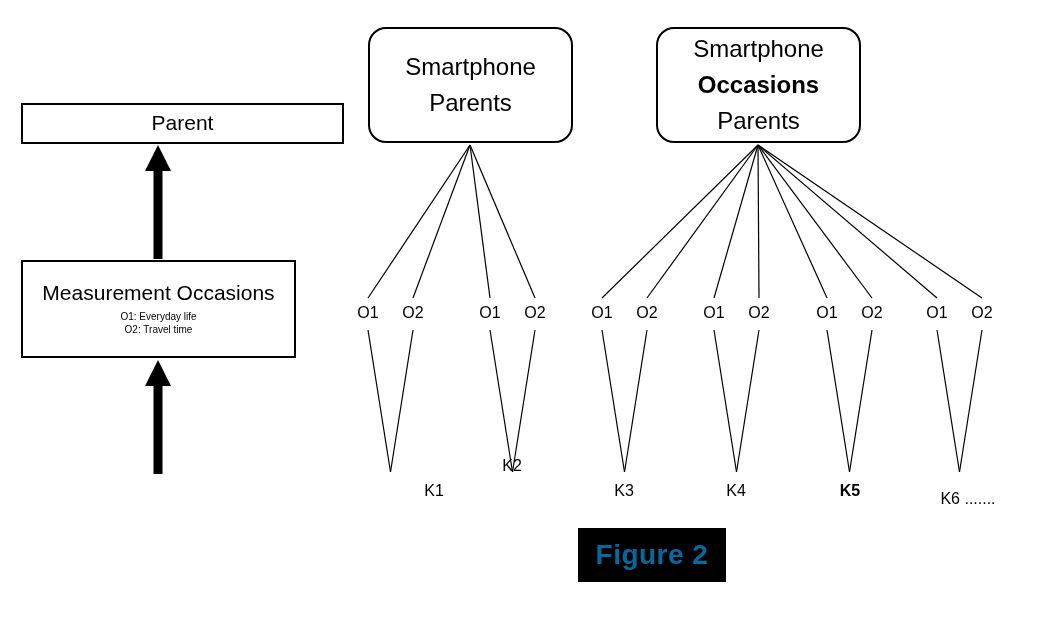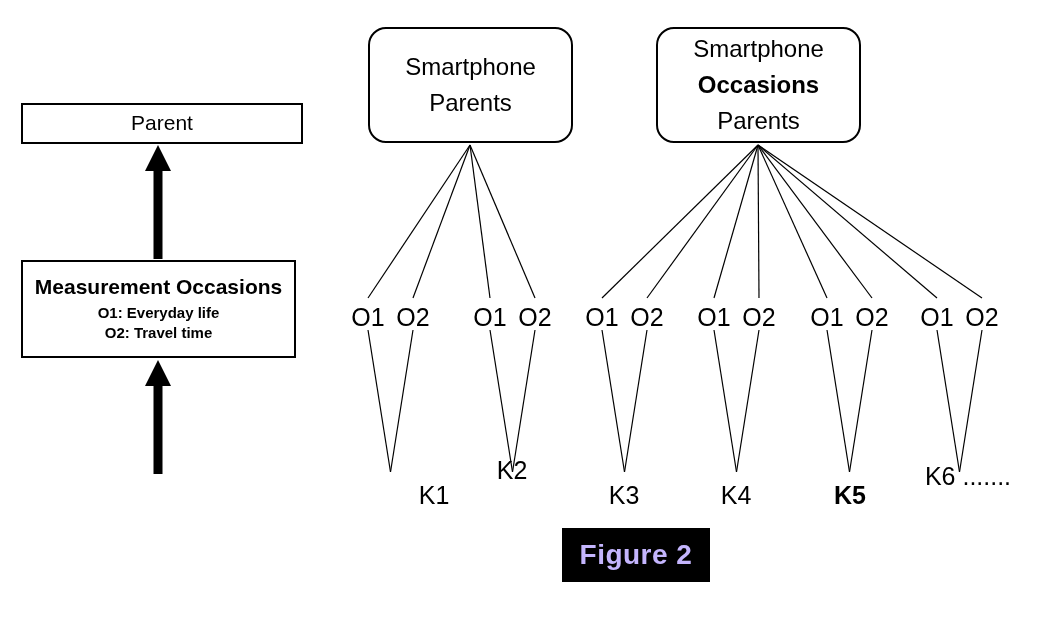--- a/index.html
+++ b/index.html
@@ -37,26 +37,26 @@
     align-items: center;
     justify-content: center;
     text-align: center;
   }
   .rect-title {
     font-size: 21px;
     line-height: 1.15;
     white-space: nowrap;
   }
   .rect-sub {
-    font-size: 15px;
+    font-size: 10px;
     line-height: 1.35;
     white-space: nowrap;
   }
-  #box-parent  { left: 21px;  top: 103px; width: 282px; height: 41px; }
-  #box-measure { left: 21px;  top: 260px; width: 275px; height: 98px; font-weight: bold; }
+  #box-parent  { left: 21px;  top: 103px; width: 323px; height: 41px; }
+  #box-measure { left: 21px;  top: 260px; width: 275px; height: 98px; }
   #box-kid     { left: 21px;  top: 475px; width: 275px; height: 42px; }
   #box-measure .rect-title { margin-bottom: 4px; }
 
   
   .round-box {
     position: absolute;
     box-sizing: border-box;
     border: 2px solid #000000;
     border-radius: 18px;
     background: #ffffff;
@@ -71,37 +71,37 @@
     line-height: 1.5;
     white-space: nowrap;
   }
   .round-line.bold { font-weight: bold; }
   #box-group-nonaddicted { left: 368px; top: 27px; width: 205px; height: 116px; }
   #box-group-addicted    { left: 656px; top: 27px; width: 205px; height: 116px; }
 
   
   .node-label {
     position: absolute;
-    font-size: 25px;
+    font-size: 16px;
     line-height: 1;
     white-space: nowrap;
     transform: translateX(-50%);
   }
   .occasion-label { top: 305px; }
   .kid-label      { top: 483px; }
 
   
   #figure-caption {
     position: absolute;
-    left: 562px;
+    left: 578px;
     top: 528px;
     width: 148px;
     height: 54px;
     background: #000000;
-    color: #c4b5fd;
+    color: #0369a1;
     font-size: 28px;
     font-weight: bold;
     display: flex;
     align-items: center;
     justify-content: center;
     letter-spacing: 0.5px;
   }
 </style>
 </head>
 <body>
@@ -172,20 +172,20 @@
       <div class="node-label occasion-label" style="left: 647px; top: 305px;">O2</div>
       <div class="node-label occasion-label" style="left: 714px; top: 305px;">O1</div>
       <div class="node-label occasion-label" style="left: 759px; top: 305px;">O2</div>
       <div class="node-label occasion-label" style="left: 827px; top: 305px;">O1</div>
       <div class="node-label occasion-label" style="left: 872px; top: 305px;">O2</div>
       <div class="node-label occasion-label" style="left: 937px; top: 305px;">O1</div>
       <div class="node-label occasion-label" style="left: 982px; top: 305px;">O2</div>
       <div class="node-label kid-label" style="left: 624px; top: 483px;">K3</div>
       <div class="node-label kid-label" style="left: 736px; top: 483px;">K4</div>
       <div class="node-label kid-label" style="left: 850px; top: 483px; font-weight: bold;">K5</div>
-      <div class="node-label kid-label" style="left: 968px; top: 464px;">K6 .......</div>
+      <div class="node-label kid-label" style="left: 968px; top: 491px;">K6 .......</div>
     </div>
 
   <div id="figure-caption">
     <span>Figure 2</span>
   </div>
 
 </div>
 
 </body></html>

